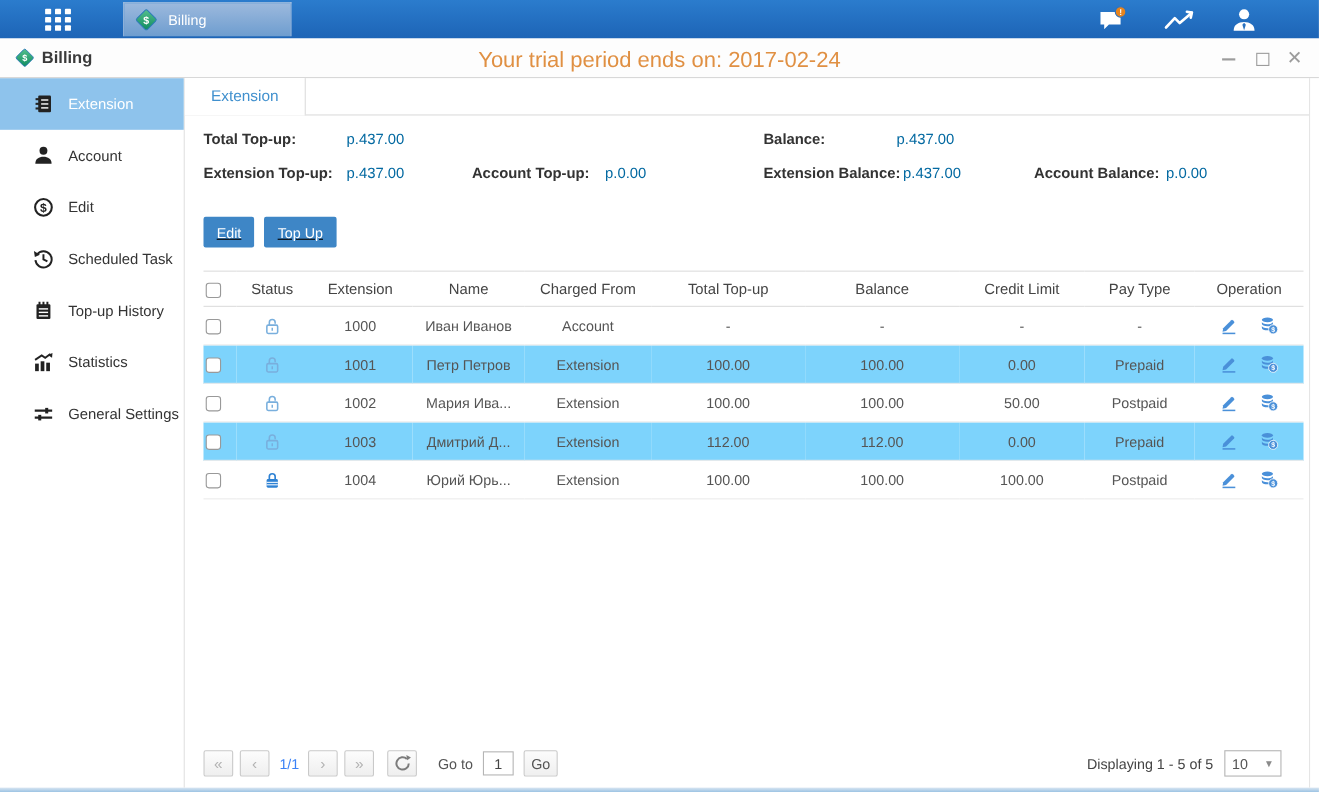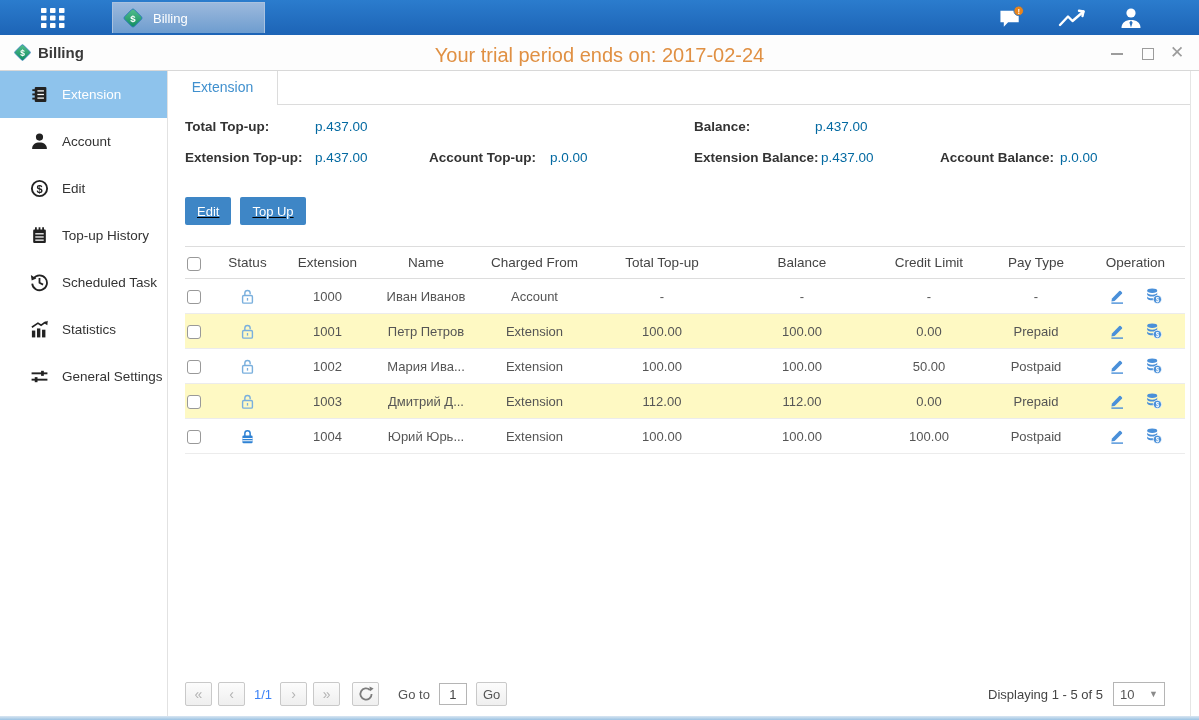--- a/index.html
+++ b/index.html
@@ -53,21 +53,21 @@
   .p4l { left:772px; } .p4v { left:892px; }
 
   .btn-row { margin:13px 0 0 17px; display:flex; gap:9px;text-decoration:underline; }
   .btn { background:#3e86c6; color:#fff; font-size:13px; height:28px; padding:0 12px; border-radius:2px;
          display:flex; align-items:center; cursor:pointer; border:none; }
 
   table.tbl { margin:21px 0 0 17px; width:1000px; border-collapse:collapse; table-layout:fixed; font-size:13px; color:#555; }
   .tbl th { height:32px; font-weight:normal; color:#444; font-size:13.5px; text-align:center;
             border-top:1px solid #ddd; border-bottom:1px solid #ddd; }
   .tbl td { height:35px; text-align:center; border-bottom:1px solid #ececec; }
-  .tbl tr.zebra { background:#fef9c3; }
+  .tbl tr.zebra { background:#7dd3fc; }
   .cb-cell { text-align:left !important; }
   .cb { display:inline-block; width:14px; height:14px; border:1px solid #999; border-radius:3px; background:#fff;
         margin:2px 0 0 2px; vertical-align:middle; cursor:pointer; }
   .lock { display:inline-flex; width:17px; height:17px; vertical-align:middle; }
   .ops { display:flex; justify-content:center; gap:19px; align-items:center; }
   .op-ic { display:inline-flex; width:18px; height:18px; cursor:pointer; }
 
   
   .pager { position:absolute; left:17px; right:25px; bottom:9px; height:26px; display:flex; align-items:center; font-size:13px; color:#555; }
   .pbtn { min-width:27px; height:24px; border:1px solid #c9c9c9; background:linear-gradient(180deg,#fcfcfc,#efefef);
@@ -183,45 +183,45 @@
         <span class="side-icon">
           <svg width="19" height="19" viewBox="0 0 18 18">
             <circle cx="9" cy="9" r="7.2" fill="none" stroke="#222" stroke-width="1.8"></circle>
             <text x="9" y="12.8" text-anchor="middle" font-size="10.5" font-weight="bold" fill="#222" font-family="Liberation Sans, sans-serif">$</text>
           </svg>
         </span>
         <span>Edit</span>
       </div>
       <div class="side-item">
         <span class="side-icon">
+          <svg width="19" height="19" viewBox="0 0 18 18" fill="none" stroke="#222" stroke-width="1.7">
+            <path d="M3.4 5.2 A7 7 0 1 1 2.1 10"></path>
+            <polyline points="9,4.8 9,9.3 12.4,11"></polyline>
+            <polygon points="0.8,2 1.6,7.2 6,5.2" fill="#222" stroke="none"></polygon>
+          </svg>
+        </span>
+        <span>Scheduled Task</span>
+      </div>
+      <div class="side-item">
+        <span class="side-icon">
           <svg width="19" height="19" viewBox="0 0 18 18">
             <rect x="3" y="3.4" width="12" height="12.8" rx="1" fill="#222"></rect>
             <g stroke="#222" stroke-width="1.7">
               <line x1="5.6" y1="1.2" x2="5.6" y2="4"></line>
               <line x1="9" y1="1.2" x2="9" y2="4"></line>
               <line x1="12.4" y1="1.2" x2="12.4" y2="4"></line>
             </g>
             <g fill="#fff">
               <rect x="5" y="6.8" width="8" height="1.2"></rect>
               <rect x="5" y="9.8" width="8" height="1.2"></rect>
               <rect x="5" y="12.8" width="8" height="1.2"></rect>
             </g>
           </svg>
         </span>
         <span>Top-up History</span>
-      </div>
-      <div class="side-item">
-        <span class="side-icon">
-          <svg width="19" height="19" viewBox="0 0 18 18" fill="none" stroke="#222" stroke-width="1.7">
-            <path d="M3.4 5.2 A7 7 0 1 1 2.1 10"></path>
-            <polyline points="9,4.8 9,9.3 12.4,11"></polyline>
-            <polygon points="0.8,2 1.6,7.2 6,5.2" fill="#222" stroke="none"></polygon>
-          </svg>
-        </span>
-        <span>Scheduled Task</span>
       </div>
       <div class="side-item">
         <span class="side-icon">
           <svg width="19" height="19" viewBox="0 0 18 18">
             <g fill="#222">
               <rect x="1.8" y="10" width="3.2" height="6.5"></rect>
               <rect x="6.6" y="8" width="3.2" height="8.5"></rect>
               <rect x="11.4" y="9.2" width="3.2" height="7.3"></rect>
             </g>
             <path d="M1.8 6.8 L7.5 3 L10.5 5 L15 1.8" fill="none" stroke="#222" stroke-width="1.6"></path>

